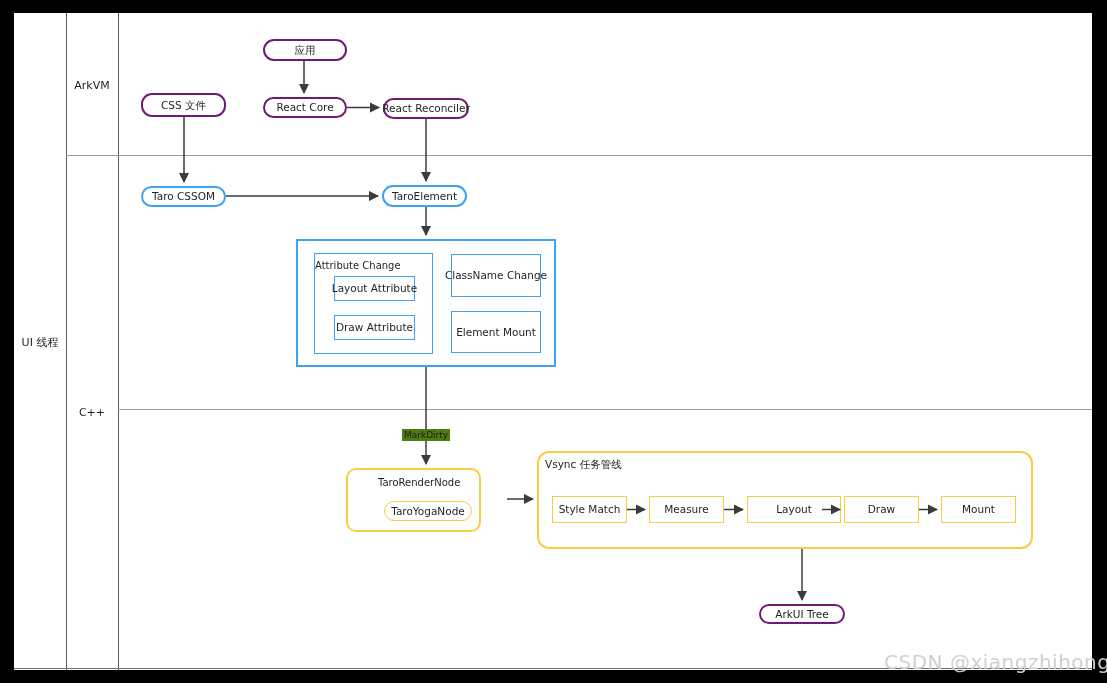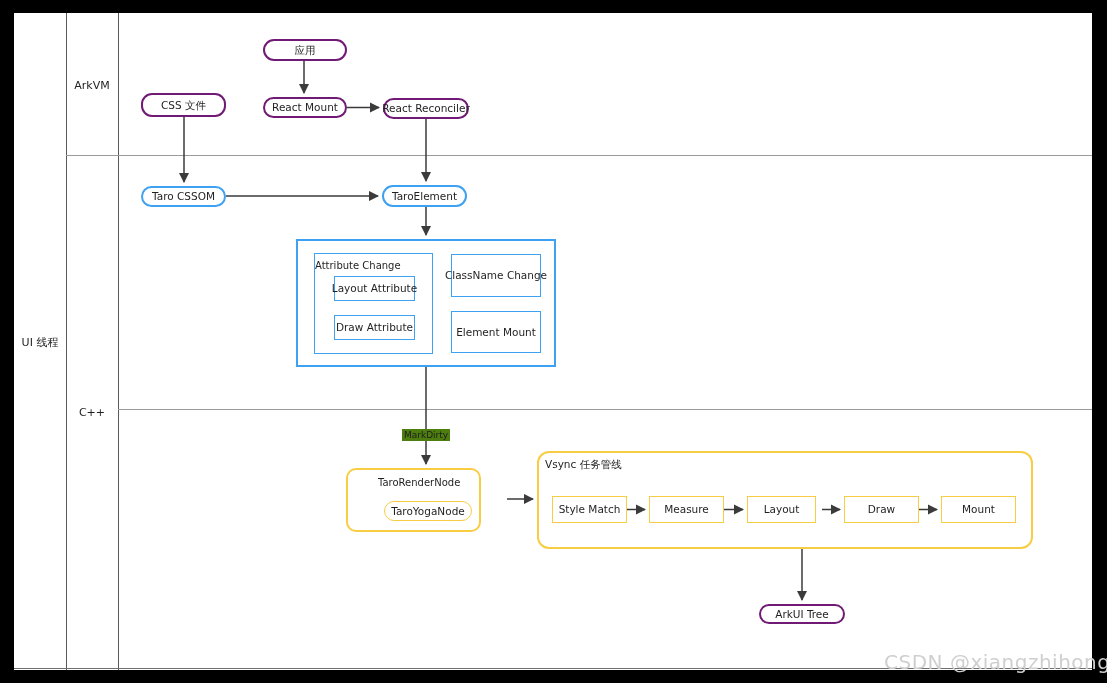--- a/index.html
+++ b/index.html
@@ -114,21 +114,21 @@
   <div class="hline" style="left:66px;  top:155px; width:1026px;"></div>
   <div class="hline" style="left:118px; top:409px; width:974px;"></div>
   <div class="bline" style="left:14px;  top:668px; width:1078px;"></div>
 
   <div class="lane-label" style="left:14px; top:335px; width:52px;">UI 线程</div>
   <div class="lane-label" style="left:66px; top:79px;  width:52px;">ArkVM</div>
   <div class="lane-label" style="left:66px; top:406px; width:52px;">C++</div>
 
   <div class="node pill-pink" style="left:263px; top:39px; width:84px; height:22px;">应用</div>
   <div class="node pill-pink" style="left:141px; top:93px; width:85px; height:24px;">CSS 文件</div>
-  <div class="node pill-pink" style="left:263px; top:97px; width:84px; height:21px;">React Mount</div>
+  <div class="node pill-pink" style="left:263px; top:97px; width:84px; height:21px;">React Core</div>
   <div class="node pill-pink" style="left:383px; top:98px; width:86px; height:21px;">React Reconciler</div>
 
   <div class="node pill-blue" style="left:141px; top:186px; width:85px; height:21px;">Taro CSSOM</div>
   <div class="node pill-blue" style="left:382px; top:185px; width:85px; height:22px;">TaroElement</div>
 
   <div class="group rect-blue-thick" style="left:296px; top:239px; width:260px; height:128px;"></div>
   <div class="group rect-blue" style="left:314px; top:253px; width:119px; height:101px;">
     <div class="group-title" style="top:6px;">Attribute Change</div>
   </div>
   <div class="node rect-blue" style="left:334px; top:276px; width:81px; height:25px;">Layout Attribute</div>
@@ -141,21 +141,21 @@
   <div class="group round-yellow" style="left:346px; top:468px; width:135px; height:64px;padding-left:30px;">
     <div class="group-title" style="top:7px;">TaroRenderNode</div>
   </div>
   <div class="node pill-yellow" style="left:384px; top:501px; width:88px; height:20px;">TaroYogaNode</div>
 
   <div class="group round-yellow" style="left:537px; top:451px; width:496px; height:98px; border-radius:12px;">
     <div class="corner-title">Vsync 任务管线</div>
   </div>
   <div class="node rect-yellow" style="left:552px; top:496px; width:75px; height:27px;">Style Match</div>
   <div class="node rect-yellow" style="left:649px; top:496px; width:75px; height:27px;">Measure</div>
-  <div class="node rect-yellow" style="left:747px; top:496px; width:69px; height:27px;">Layout</div>
+  <div class="node rect-yellow" style="left:747px; top:496px; width:94px; height:27px;">Layout</div>
   <div class="node rect-yellow" style="left:844px; top:496px; width:75px; height:27px;">Draw</div>
   <div class="node rect-yellow" style="left:941px; top:496px; width:75px; height:27px;">Mount</div>
 
   <div class="node pill-pink" style="left:759px; top:604px; width:86px; height:20px;text-align:right;">ArkUI Tree</div>
 
   <svg id="arrows" viewBox="0 0 1107 683">
     <defs>
       <marker id="ah" viewBox="0 0 10 10" refX="9" refY="5" markerWidth="7" markerHeight="7" orient="auto">
         <path d="M0,0 L10,5 L0,10 z" fill="#3b3b3b"></path>
       </marker>

